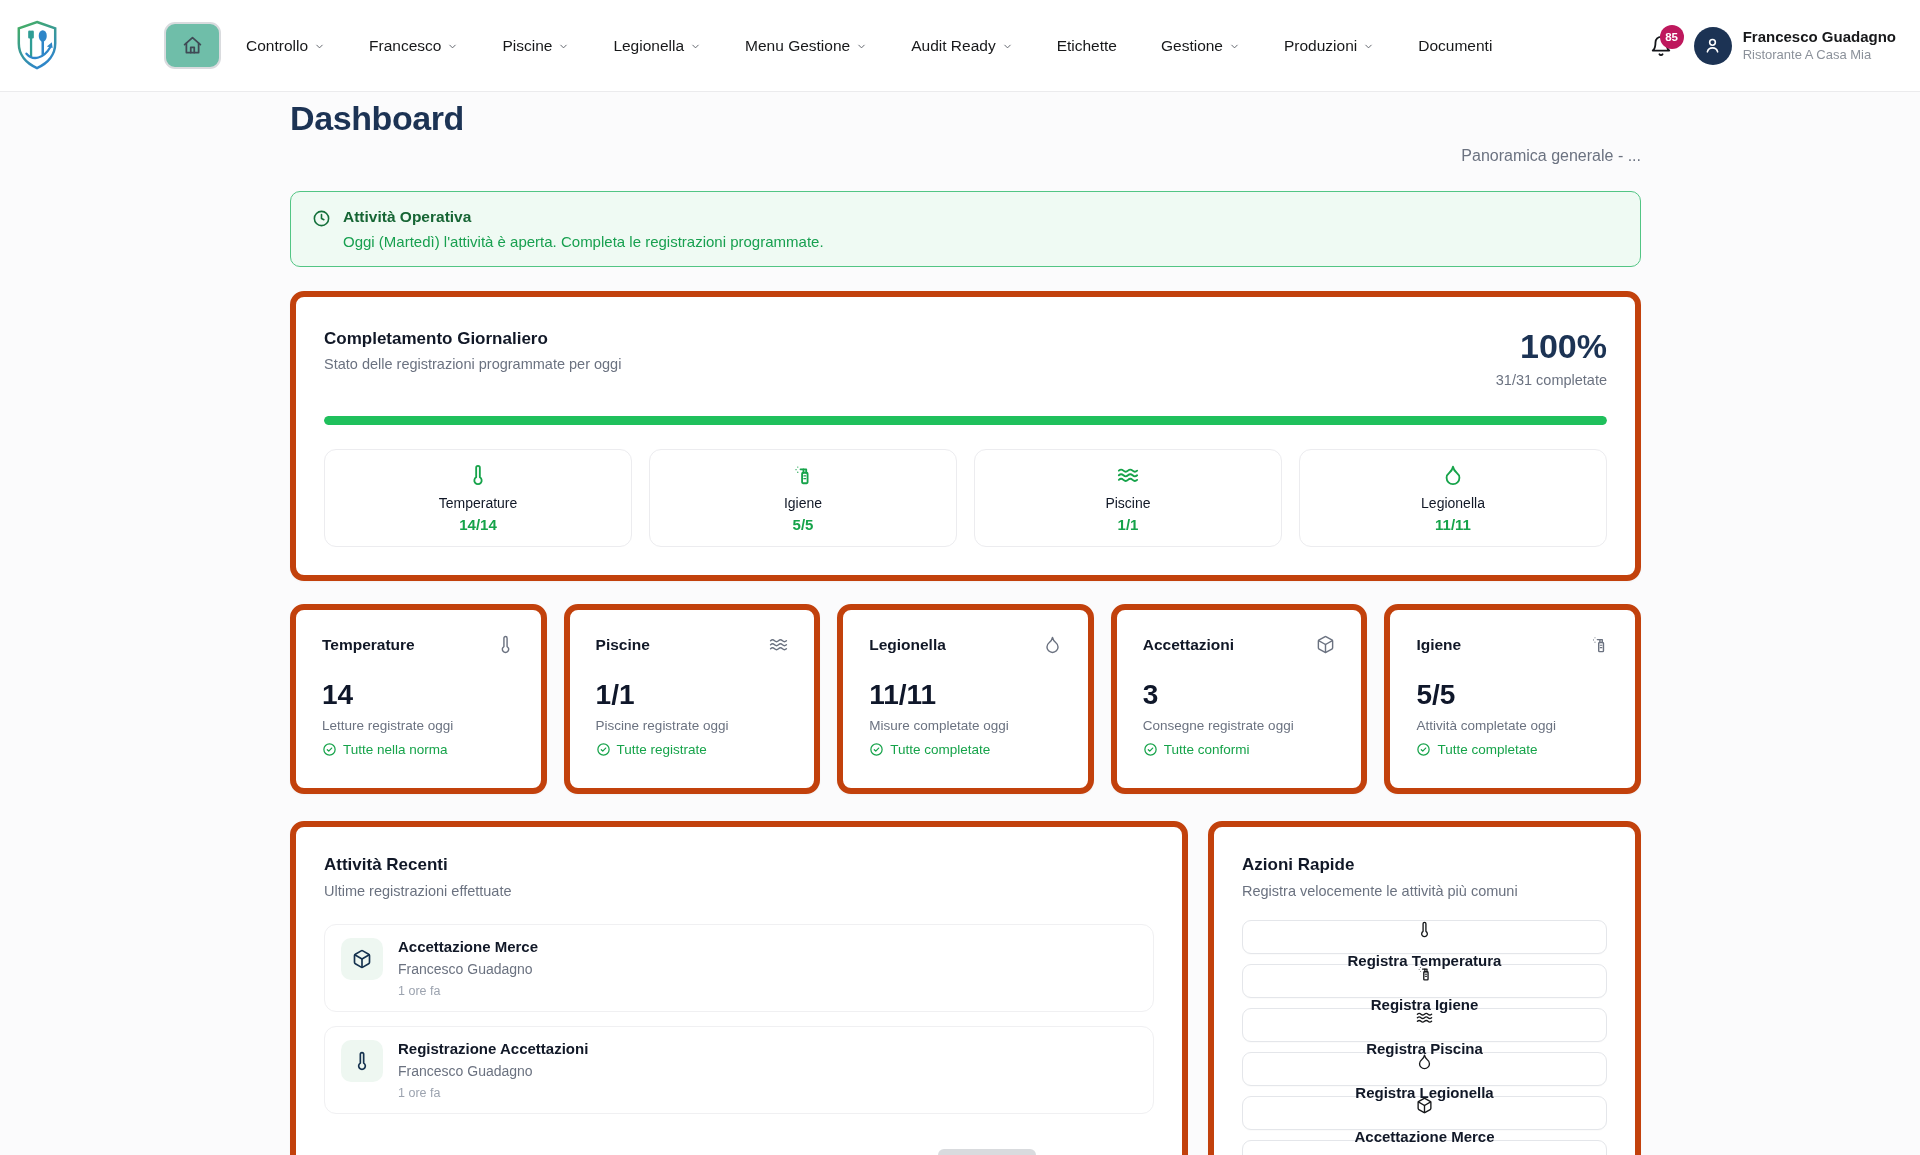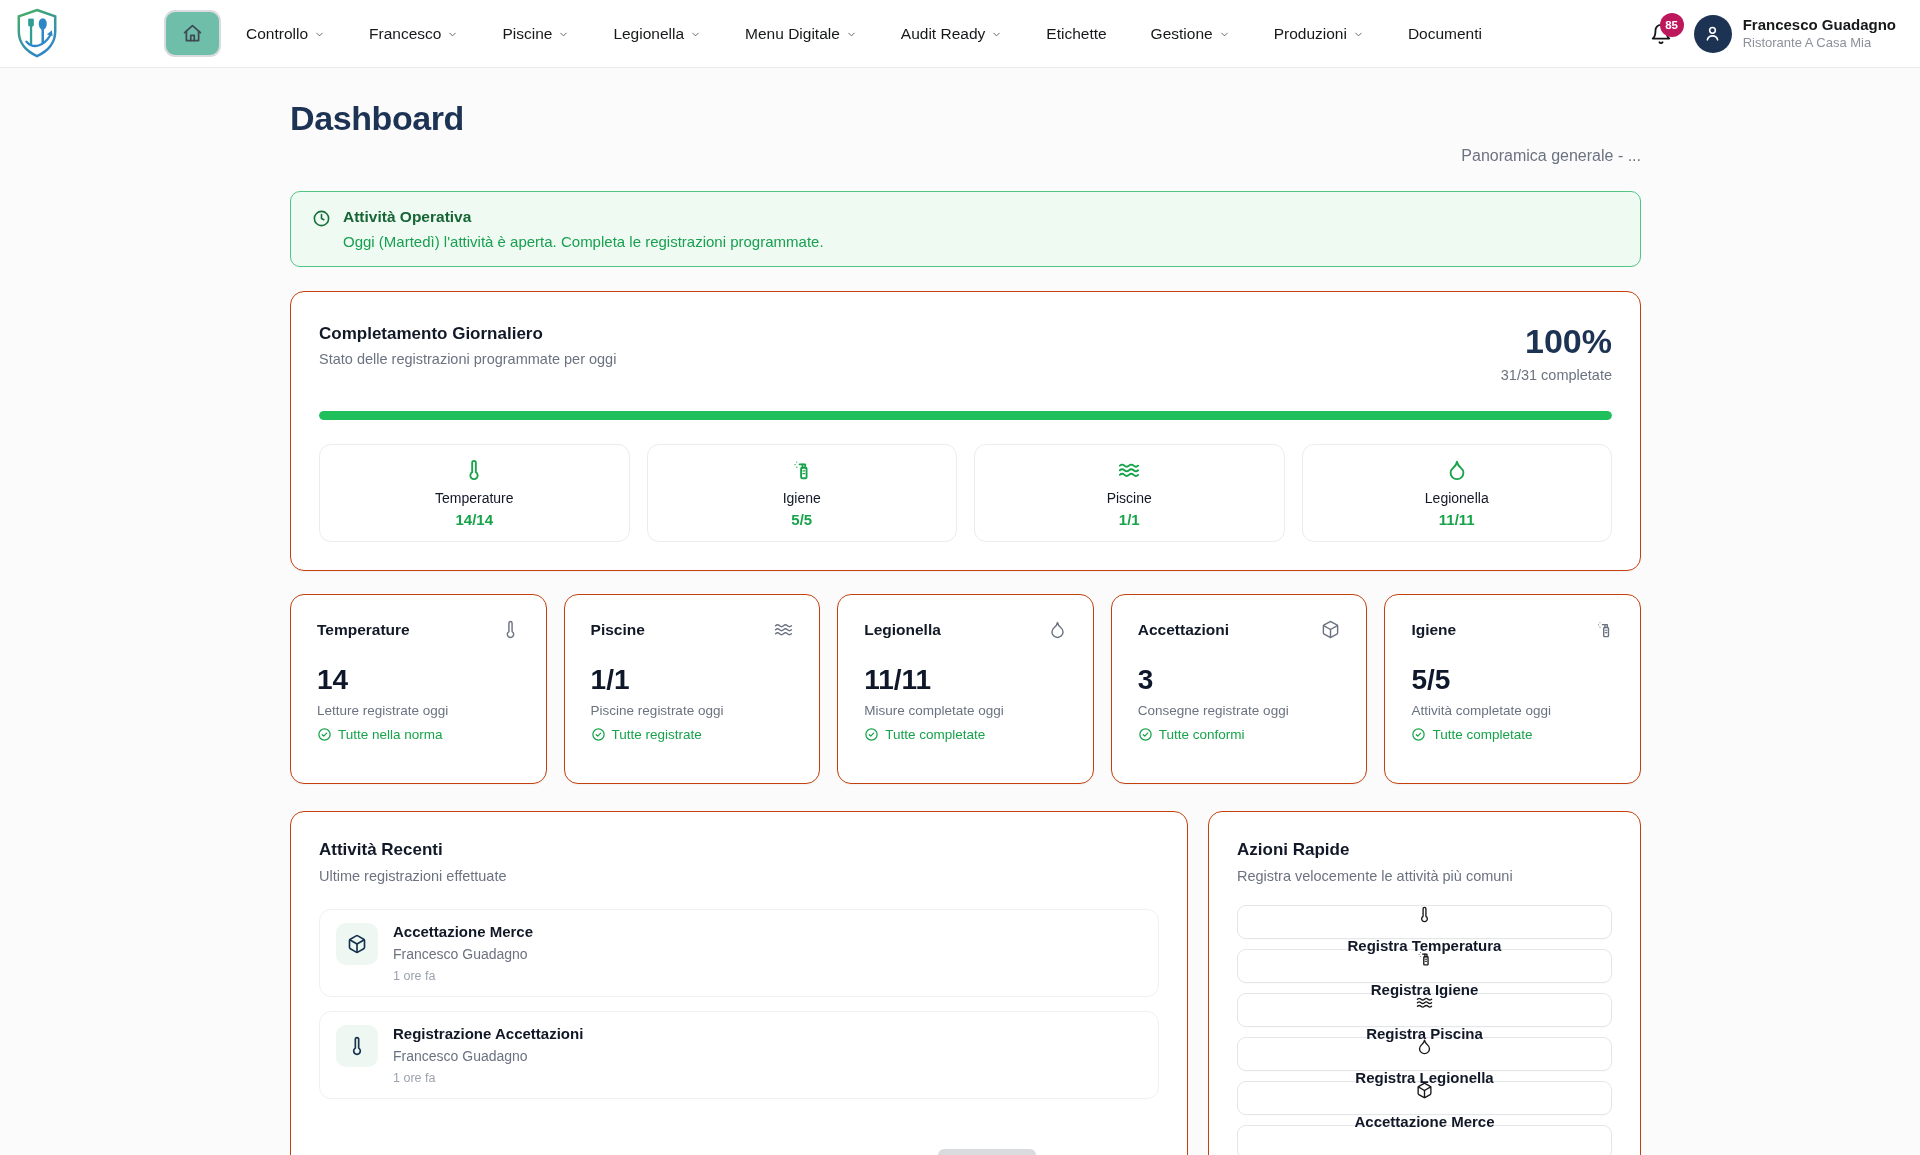--- a/index.html
+++ b/index.html
@@ -9,21 +9,21 @@
     background:#fbfbfc;
     color:#111827;
     position:relative;
     overflow:hidden;
   }
   svg { display:block; }
   .ic { stroke:currentColor; fill:none; stroke-width:2; stroke-linecap:round; stroke-linejoin:round; }
 
   
   .topbar {
-    position:absolute; top:0; left:0; width:1920px; height:68px;
+    position:absolute; top:0; left:0; width:1920px; height:92px;
     background:#ffffff; border-bottom:1px solid #ebebed;
     display:flex; align-items:center;
   }
   .logo { margin-left:14px; width:46px; height:56px; }
   .home-btn {
     margin-left:104px; width:57px; height:47px; border-radius:11px;
     background:#6fbea9; border:2px solid #d9dbde;
     display:flex; align-items:center; justify-content:center;
     color:#3f4a55; cursor:pointer;
   }
@@ -58,21 +58,21 @@
   .alert {
     margin-top:26px; background:#effaf3; border:1px solid #52c584; border-radius:10px;
     padding:16px 21px; display:flex; gap:12px; align-items:flex-start;
   }
   .alert-icon { color:#13703a; margin-top:1px; }
   .alert-icon svg { width:19px; height:19px; }
   .alert-title { font-size:15.5px; font-weight:700; color:#166534; }
   .alert-msg { margin-top:7px; font-size:15px; color:#18a050; }
 
   .card {
-    background:#fff; border:1px solid #c2410c; border-radius:14px;
+    background:#fff; border:6px solid #c2410c; border-radius:14px;
     box-shadow:0 1px 2px rgba(16,24,40,.04);
   }
   .comp-card { margin-top:24px; padding:32px 28px 28px; }
   .comp-head { display:flex; justify-content:space-between; align-items:flex-start; }
   .comp-title { font-size:17px; font-weight:700; color:#111827; }
   .comp-sub { margin-top:7px; font-size:14.5px; color:#6b7280; }
   .comp-pct { font-size:34px; font-weight:800; color:#1c3354; text-align:right; line-height:1; }
   .comp-pct-sub { margin-top:9px; font-size:14.5px; color:#6b7280; text-align:right; }
   .progress-track { margin-top:28px; height:9px; background:#e9eaec; border-radius:99px; overflow:hidden; }
   .progress-fill { height:100%; background:#1fc05c; border-radius:99px; }
@@ -227,21 +227,21 @@
           <use href="#i-chev"></use>
         </svg>
       </div>
     <div class="nav-item">
         <span>Legionella</span>
         <svg class="ic chev">
           <use href="#i-chev"></use>
         </svg>
       </div>
     <div class="nav-item">
-        <span>Menu Digitale</span>
+        <span>Menu Gestione</span>
         <svg class="ic chev">
           <use href="#i-chev"></use>
         </svg>
       </div>
     <div class="nav-item">
         <span>Audit Ready</span>
         <svg class="ic chev">
           <use href="#i-chev"></use>
         </svg>
       </div>

